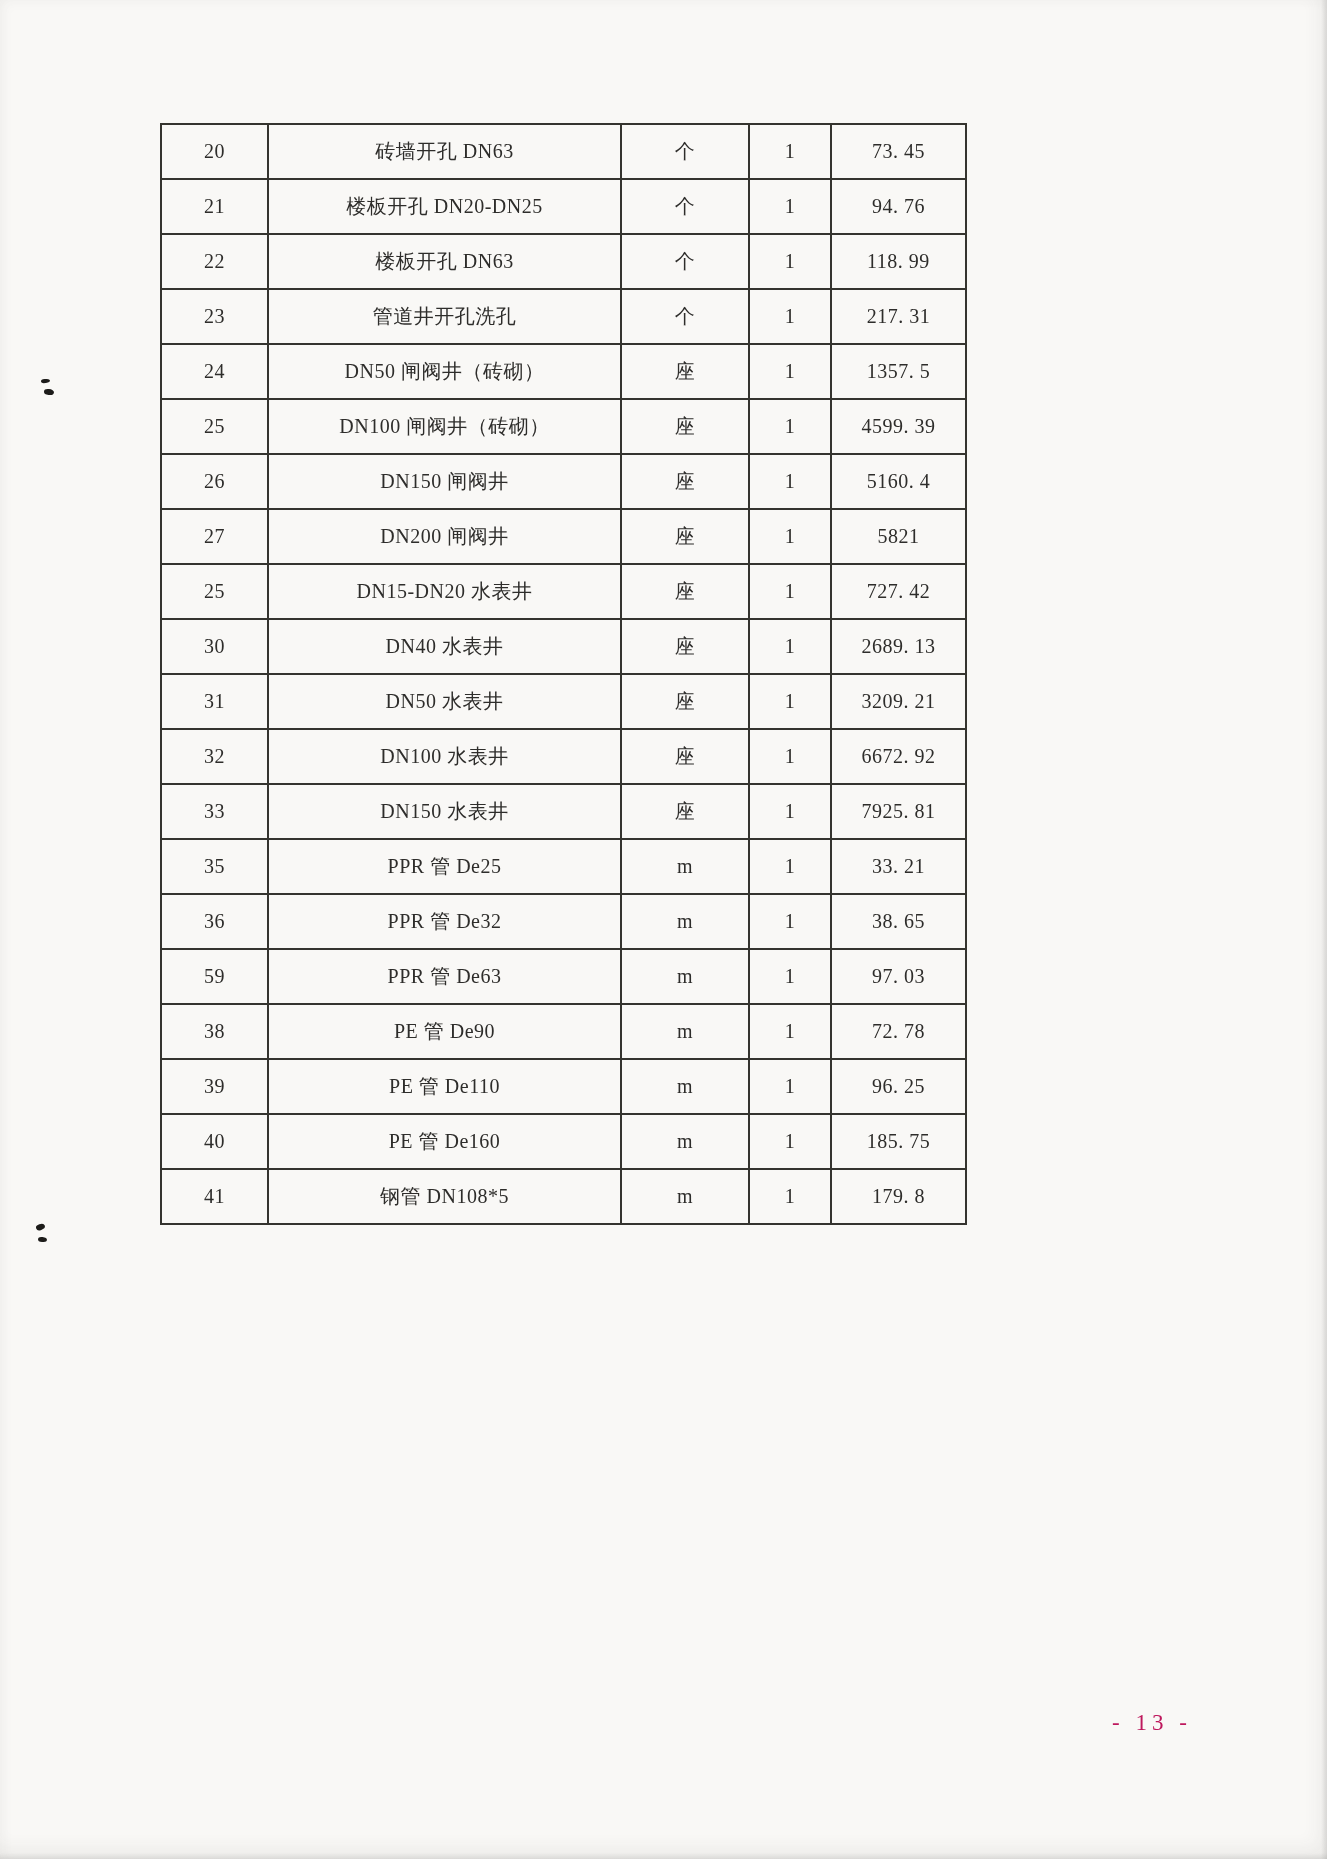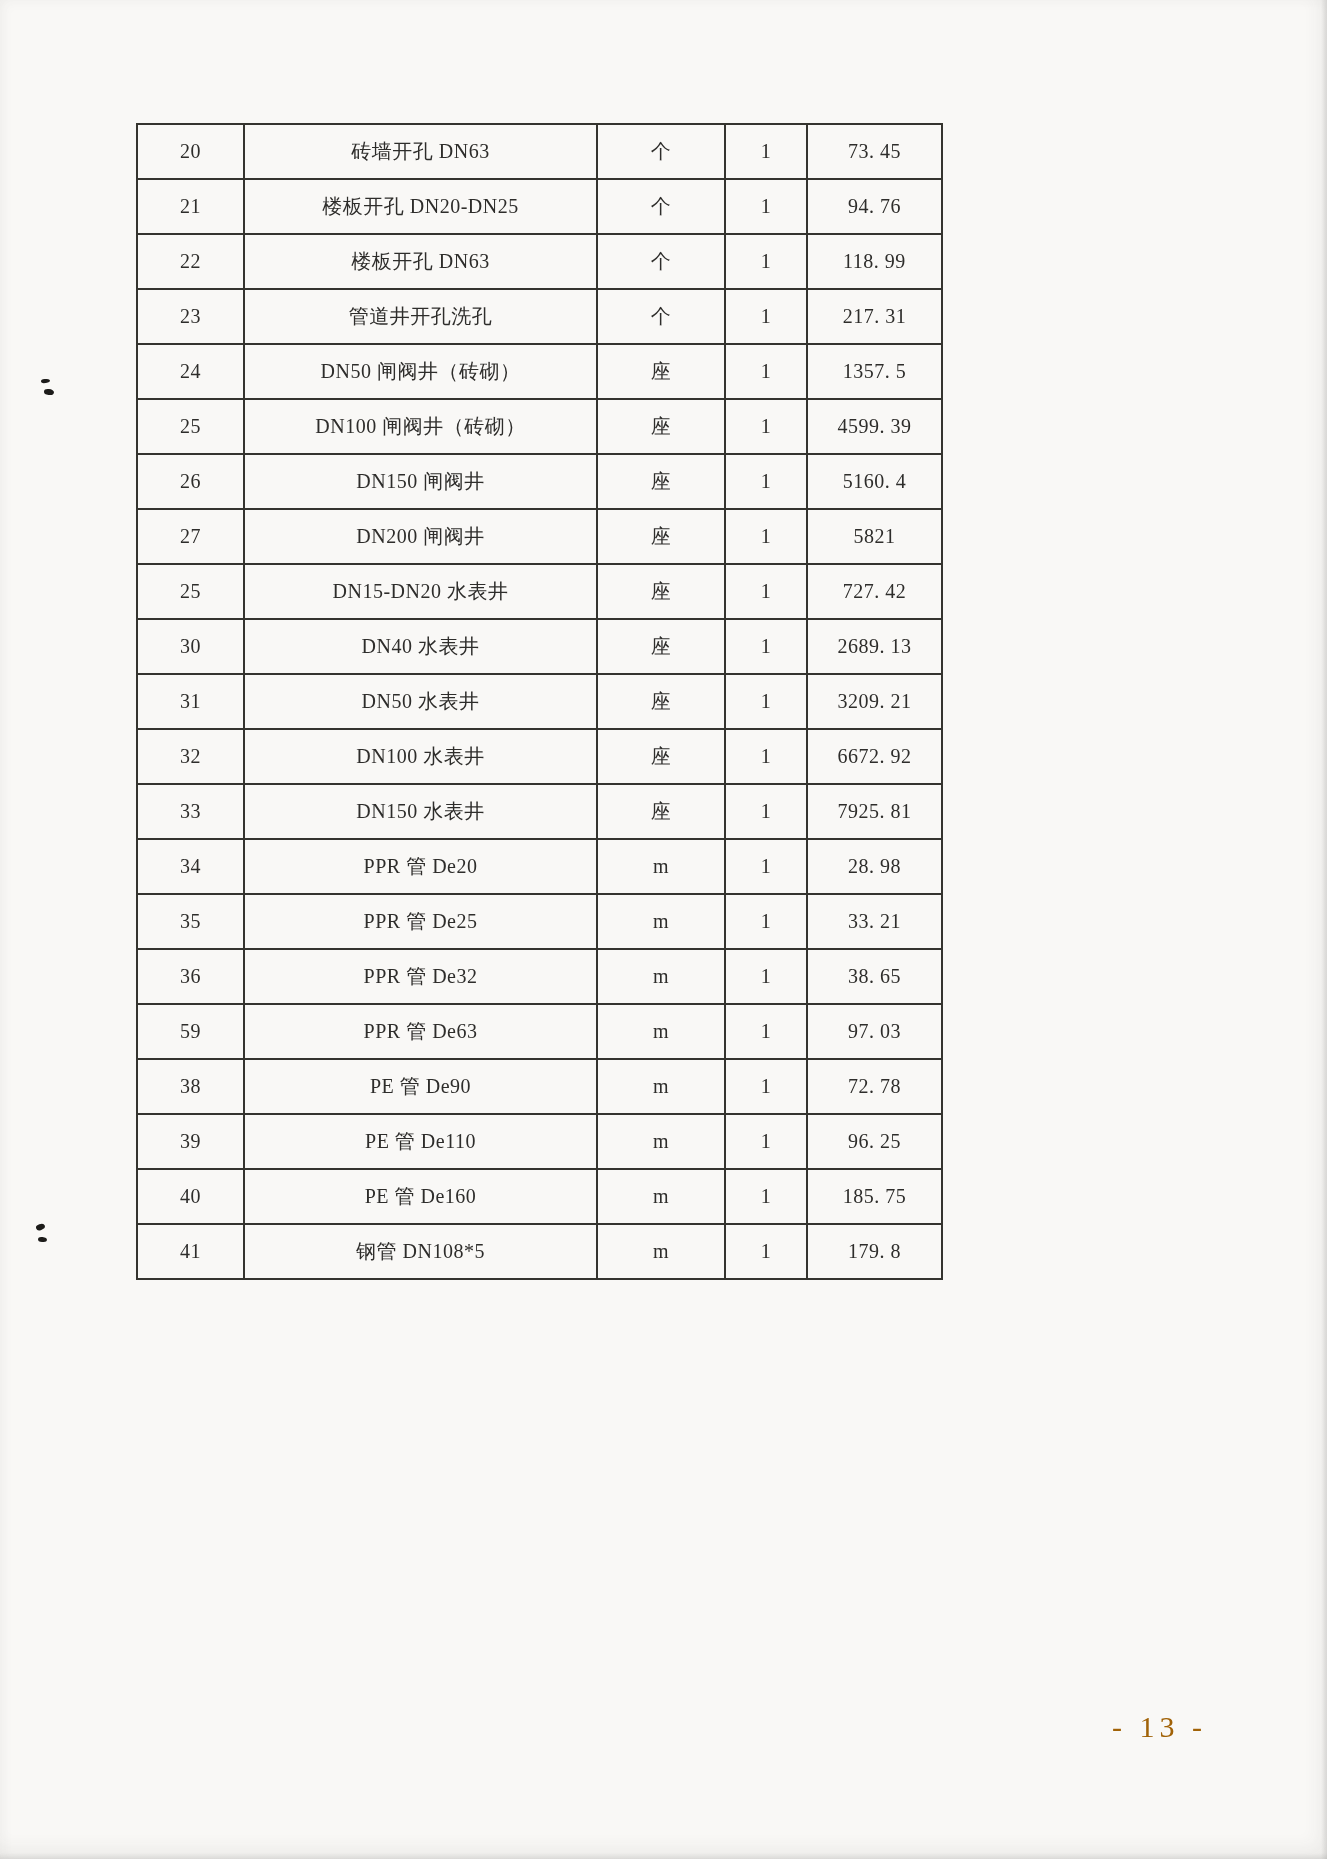--- a/index.html
+++ b/index.html
@@ -33,21 +33,21 @@
   .edge-bottom {
     position: absolute;
     left: 0; bottom: 0;
     width: 100%; height: 6px;
     background: linear-gradient(to top, rgba(120,120,118,0.15), rgba(120,120,118,0));
     pointer-events: none;
   }
 
   table.items-table {
     position: absolute;
-    left: 136px;
+    left: 160px;
     top: 123px;
     width: 805px;
     border-collapse: collapse;
     table-layout: fixed;
   }
   table.items-table td {
     border: 2px solid #35342f;
     height: 53px;
     text-align: center;
     vertical-align: middle;
@@ -64,23 +64,23 @@
   table.items-table col.c-price { width: 135px; }
   td.col-no    { font-size: 21px; }
   td.col-qty   { font-size: 21px; }
   td.col-price { font-size: 21px; }
   td.col-unit  { font-size: 20px; }
 
   .page-number {
     position: absolute;
     left: 1112px;
     top: 1710px;
-    font-size: 30px;
+    font-size: 23px;
     letter-spacing: 5px;
-    color: #a16207;
+    color: #be185d;
   }
 
   
   .ink-speck {
     position: absolute;
     background: #1d1c1a;
     border-radius: 45% 55% 50% 50%;
   }
   .speck-a1 { left: 41px; top: 379px;  width: 9px;  height: 4px; transform: rotate(-8deg); }
   .speck-a2 { left: 44px; top: 389px;  width: 10px; height: 6px; transform: rotate(4deg);  }
@@ -188,27 +188,20 @@
         <td class="col-price">6672. 92</td>
       </tr>
       <tr>
         <td class="col-no">33</td>
         <td class="col-name">DN150 水表井</td>
         <td class="col-unit">座</td>
         <td class="col-qty">1</td>
         <td class="col-price">7925. 81</td>
       </tr>
       <tr>
-        <td class="col-no">34</td>
-        <td class="col-name">PPR 管 De20</td>
-        <td class="col-unit">m</td>
-        <td class="col-qty">1</td>
-        <td class="col-price">28. 98</td>
-      </tr>
-      <tr>
         <td class="col-no">35</td>
         <td class="col-name">PPR 管 De25</td>
         <td class="col-unit">m</td>
         <td class="col-qty">1</td>
         <td class="col-price">33. 21</td>
       </tr>
       <tr>
         <td class="col-no">36</td>
         <td class="col-name">PPR 管 De32</td>
         <td class="col-unit">m</td>

